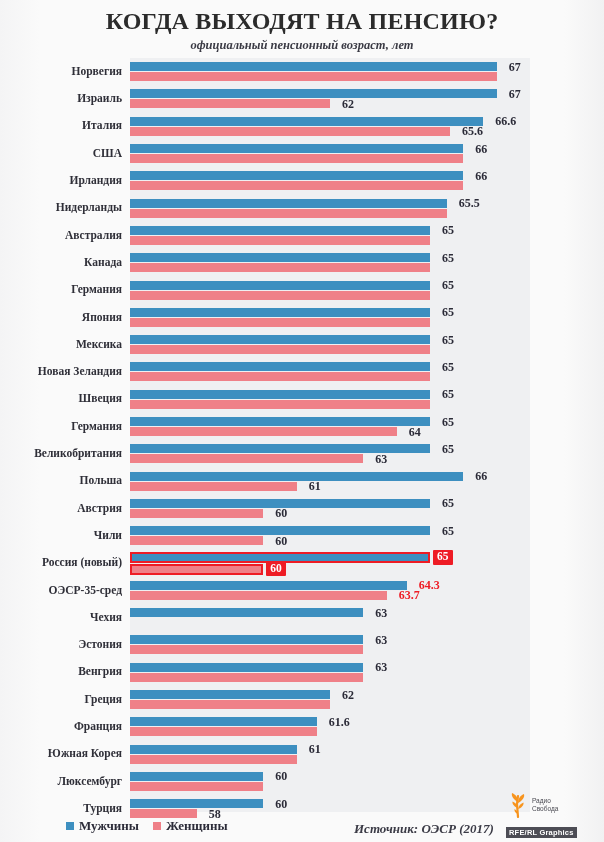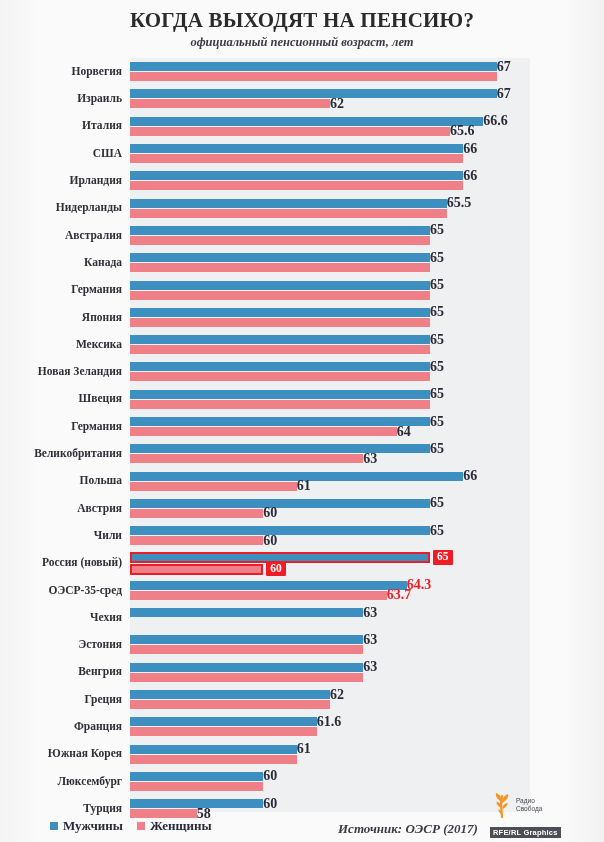--- a/index.html
+++ b/index.html
@@ -11,21 +11,21 @@
     position:relative;
   }
   .page{
     width:604px;height:842px;
     position:relative;
     background:linear-gradient(to right,#f4f4f5 0px,#fafafa 40px,#fafafa 564px,#f1f1f2 604px);
   }
   
   .title{
     text-align:center;
-    font-size:21px;
+    font-size:24px;
     font-weight:bold;
     letter-spacing:0.2px;
     color:#2b2b2b;
     padding-top:9px;
     line-height:1.05;
     font-family:"Liberation Serif", serif;
   }
   .subtitle{
     text-align:center;
     font-size:12.5px;
@@ -82,24 +82,24 @@
   }
   .barwrap.men{top:4.2px;}
   .barwrap.women{top:14.2px;}
   .bar{
     height:9px;
     background:#3d8fc0;
     box-sizing:border-box;
   }
   .barwrap.women .bar{background:#ef8088;}
   .val{
-    font-size:14px;
+    font-size:12px;
     font-weight:bold;
     color:#2b2b38;
-    margin-left:0;
+    margin-left:12px;
     white-space:nowrap;
     line-height:1;
     font-family:"Liberation Serif", serif;
   }
   
   .row.hl .bar{
     border:2px solid #ee1c25;
     height:11px;
   }
   .row.hl .barwrap{height:11px;}
@@ -111,21 +111,21 @@
     padding:1px 4px 2px 4px;
     margin-left:3px;
     border-radius:1px;
     font-size:11.5px;
   }
   
   .row.redtext .val{color:#ee1c25;}
   
   .footer{
     position:absolute;
-    left:0;
+    left:16px;
     bottom:0;
     width:570px;
     height:30px;
   }
   .legend{
     position:absolute;
     left:50px;
     top:6px;
     display:flex;
     align-items:center;

